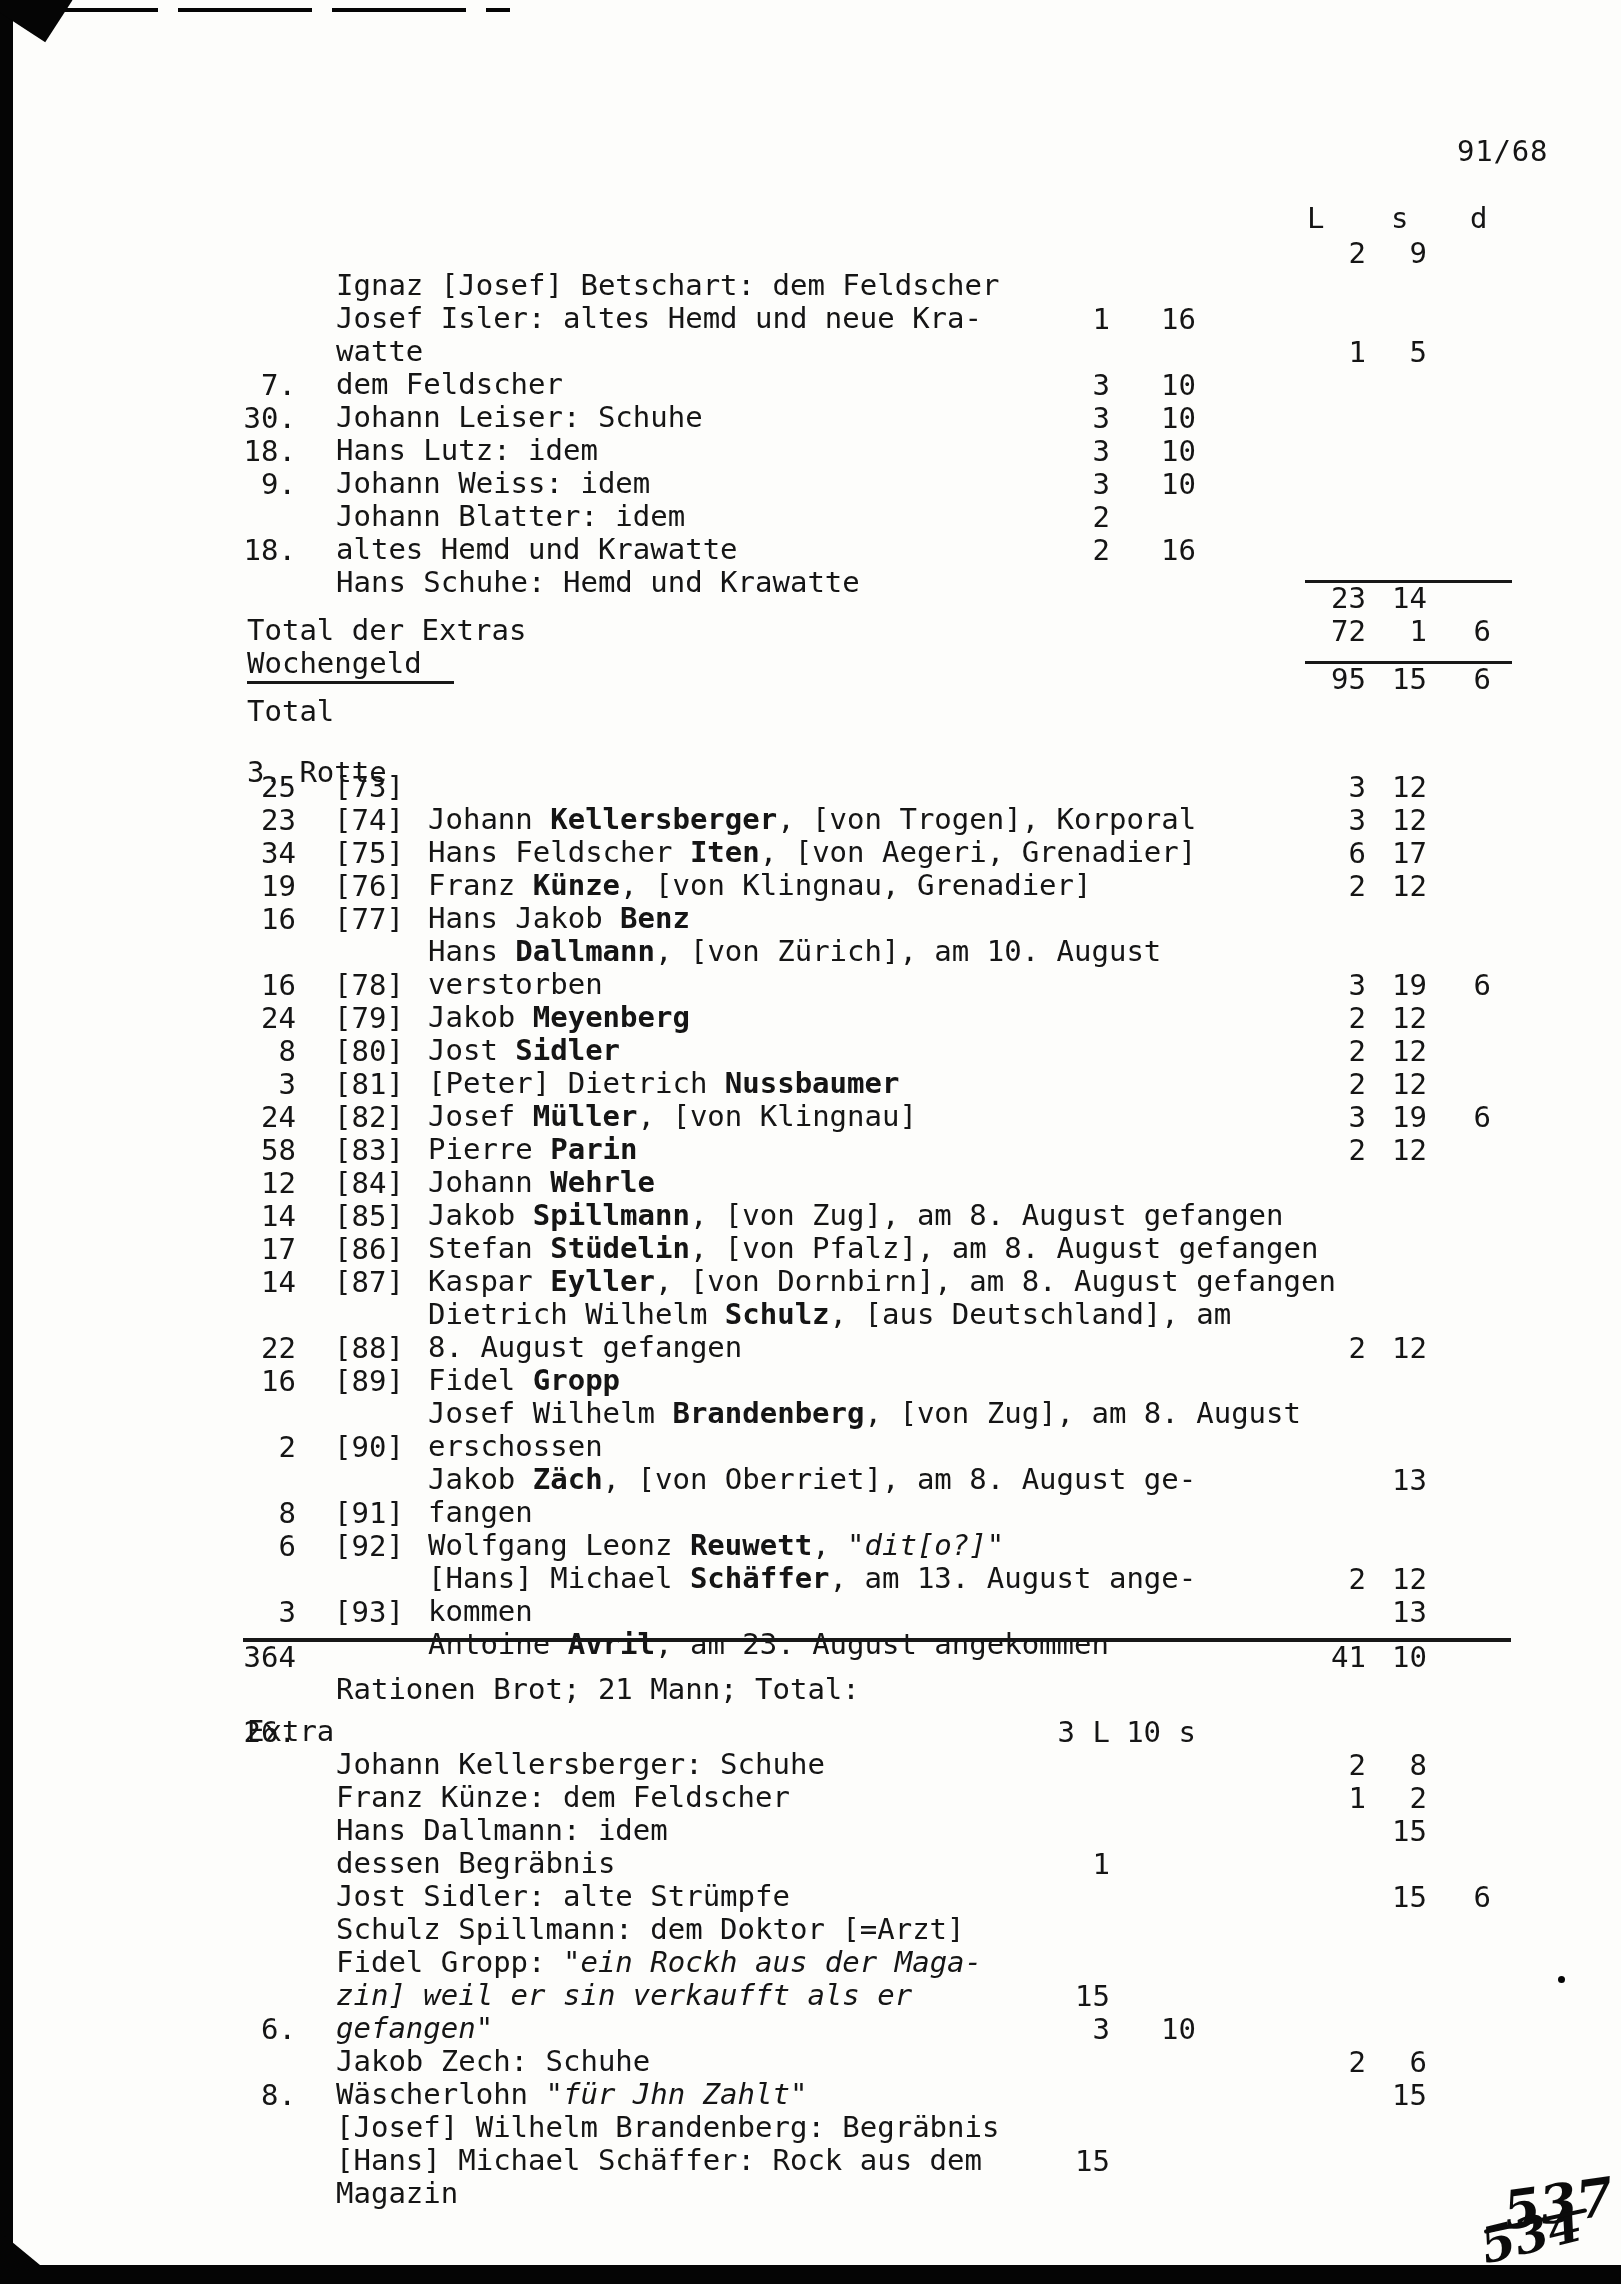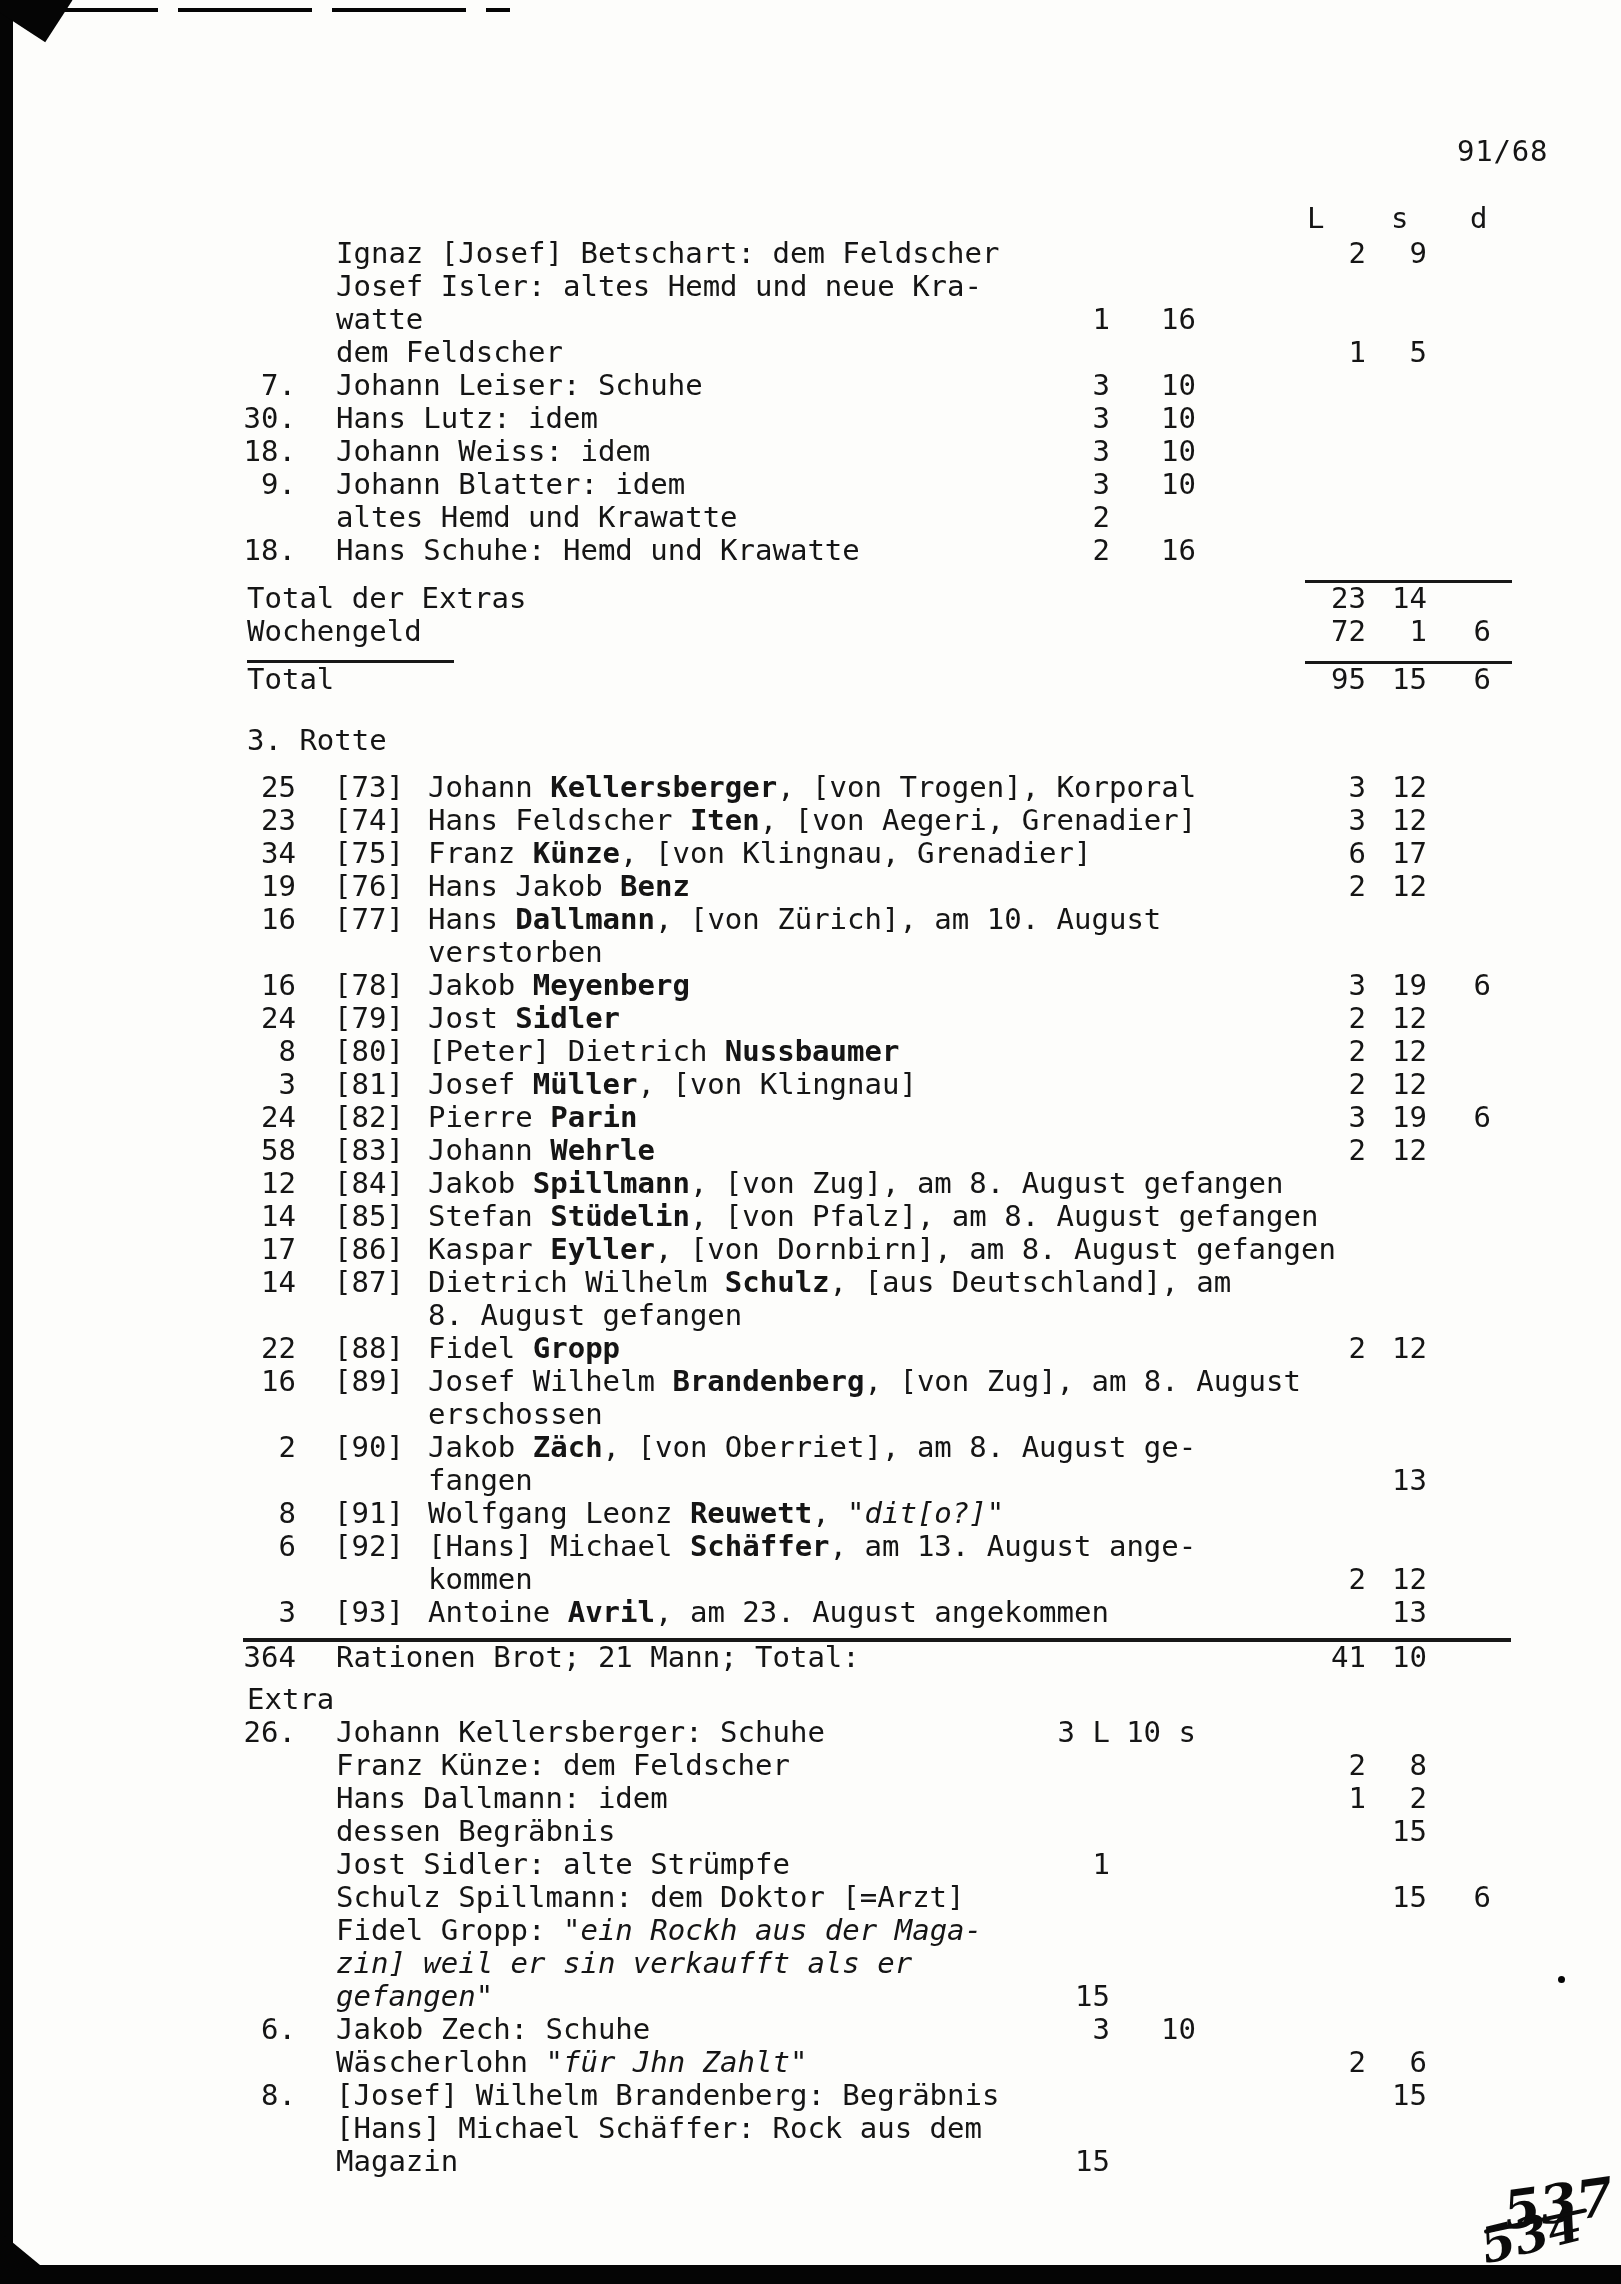--- a/index.html
+++ b/index.html
@@ -31,32 +31,32 @@
   .folio { position:absolute; left:1409px; top:134px; font-size:29px; letter-spacing:0.8px;margin-left:48px; }
   .colhead { position:absolute; top:201px; font-size:29px; }
   .ch-l { left:1307px; } .ch-s { left:1391px; } .ch-d { left:1470px; }
 
   
   .ledger { position:absolute; left:0; top:237px; width:1621px; }
   .row { position:relative; height:33px; font-size:29px; line-height:33px; white-space:pre; }
   .gap { width:100%; }
   .num     { position:absolute; left:195px; width:101px; text-align:right; }
   .bracket { position:absolute; left:334px; }
-  .text    { position:absolute; }
+  .text    { position:absolute;margin-top:32px; }
   .tx-plain { left:336px; }
   .tx-rotte { left:428px; }
   .tx-flush { left:247px; }
   .mid1 { position:absolute; left:1017px; width:93px; text-align:right; }
   .mid2 { position:absolute; left:1104px; width:92px; text-align:right; }
   .vl   { position:absolute; left:1285px; width:81px; text-align:right; }
   .vs   { position:absolute; left:1350px; width:77px;  text-align:right; }
   .vd   { position:absolute; left:1414px; width:77px;  text-align:right; }
   .b { font-weight:bold; }
   .i { font-style:italic; }
-  .u { border-bottom:3.2px solid #181818; padding-right:32px; padding-bottom:12px; }
+  .u { border-bottom:3.2px solid #181818; padding-right:32px; padding-bottom:1px; }
   .rule { position:absolute; height:3.2px; background:#181818; top:-2.4px; }
   .rule-right { left:1305px; width:207px; }
   .rule-full  { left:243px;  width:1268px; }
 
   
   .handwritten { position:absolute; left:1475px; top:2172px; width:146px; height:105px;
                  font-family:"DejaVu Serif", serif; font-style:italic; font-weight:bold; color:#0b0b0b; }
   .hw-top { position:absolute; left:27.6px; top:0; font-size:53px; transform:rotate(-8deg); }
   .hw-bottom { position:absolute; left:4.9px; top:34px; font-size:49px; transform:rotate(-14deg); }
   .hw-stroke { position:absolute; left:8px; top:47px; width:105px; height:4px;

